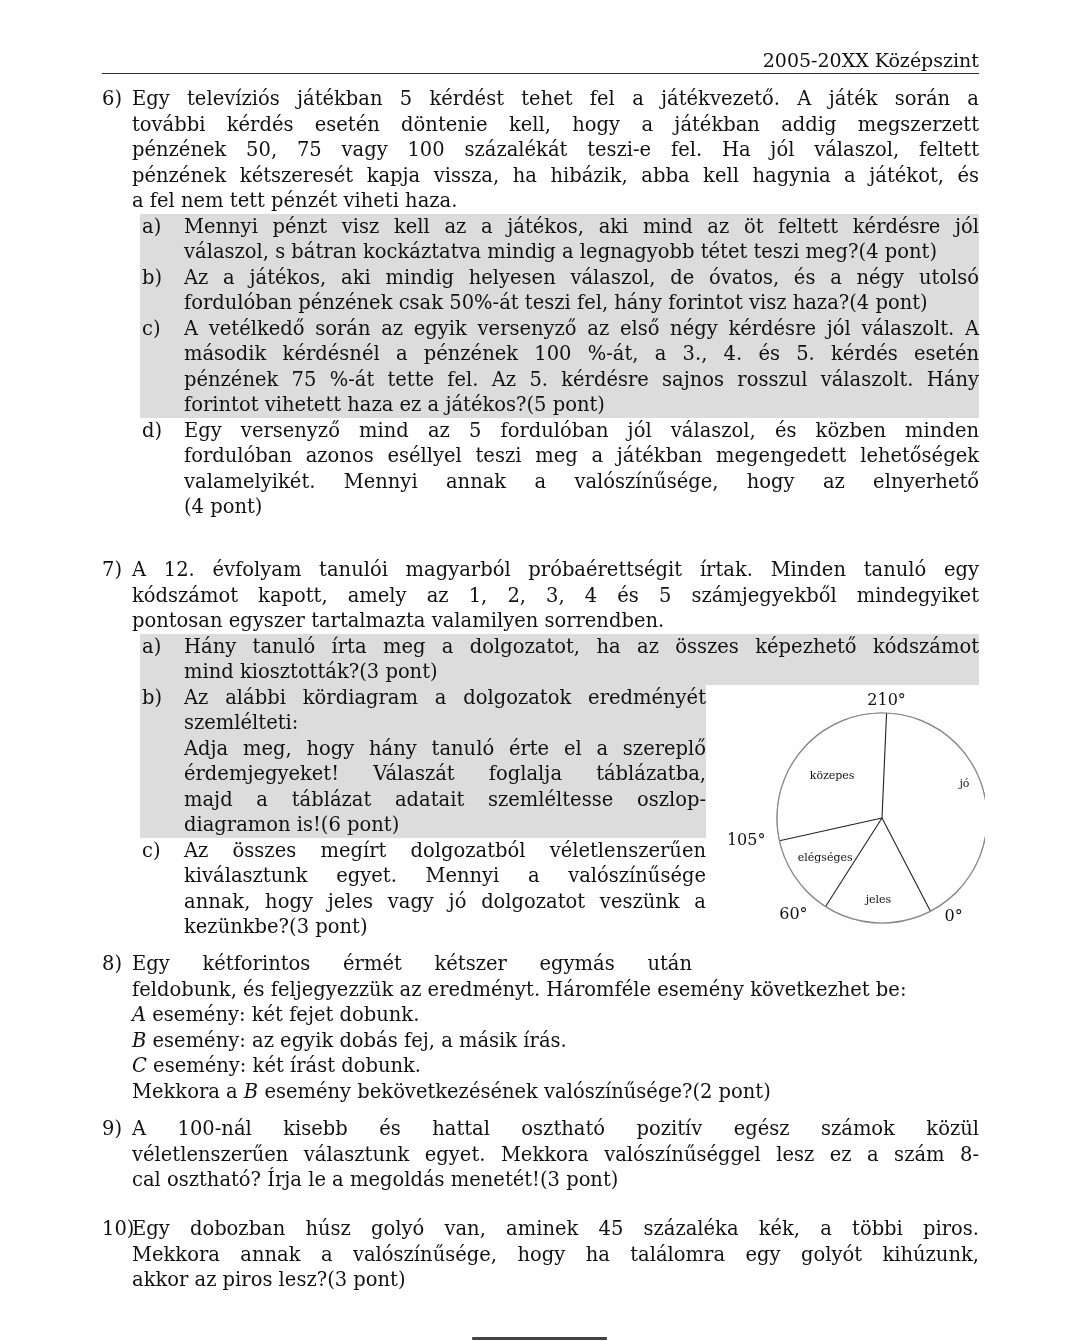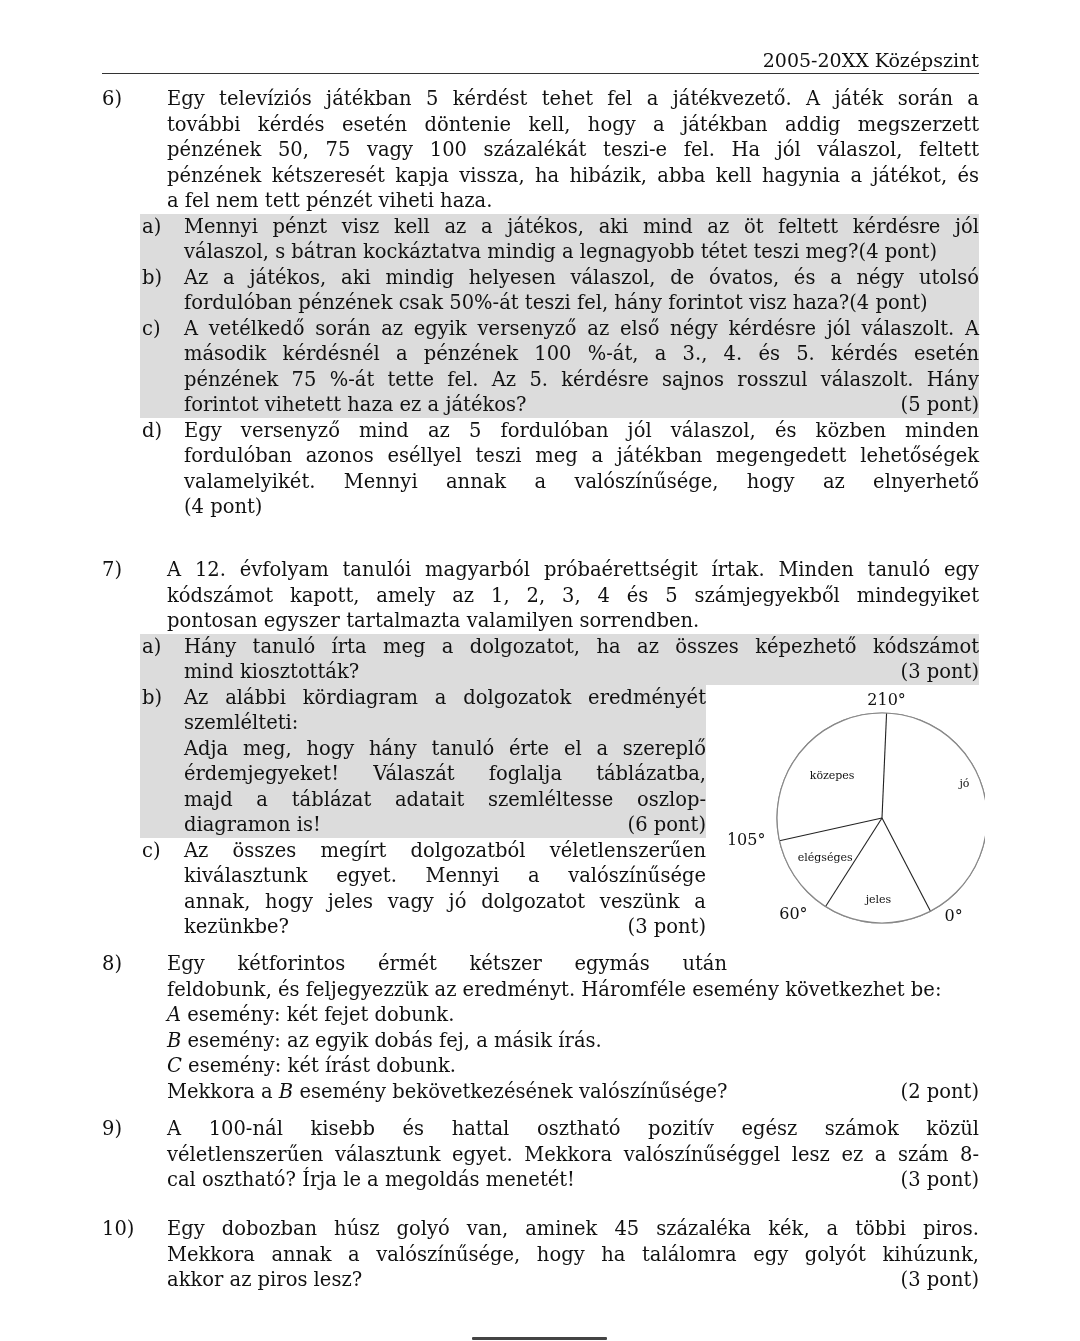--- a/index.html
+++ b/index.html
@@ -11,30 +11,30 @@
     .page-header {
       position: absolute; left: 102px; top: 48px; width: 877px;
       font-size: 19px; line-height: 24px;
       border-bottom: 1.5px solid #333; padding-bottom: 1px; text-align: right;
     }
     .problem {
       position: absolute; left: 102px; width: 877px;
       font-size: 19.5px; line-height: 25.5px;
     }
     .pnum { position: absolute; left: 0; top: 0; }
-    .ptext { margin-left: 65px; text-align: justify; }
+    .ptext { margin-left: 30px; text-align: justify; }
     .sub {
       position: relative; margin-left: 38px; padding-left: 44px;
       text-align: justify;
     }
     .sub.shaded { background: #dcdcdc; }
     .sub .lbl { position: absolute; left: 2px; top: 0; }
     .line { display: block; }
     .jline { display: block; text-align: justify; text-align-last: justify; }
-    .pts-row { display: flex; justify-content: space-between; }
+    .pts-row { display: flex; }
     .pts { white-space: nowrap; }
     em { font-style: italic; }
     .chart-wrap { position: absolute; left: 725px; top: 688px; width: 260px; height: 250px; }
     .chart-wrap svg { position: absolute; left: 0; top: 0; }
     .bottom-bar { position: absolute; left: 472px; top: 1337px; width: 135px; height: 3px; background: #444; border-radius: 1px; }
   </style>
 </head>
 <body>
 
 <div class="page-header">

